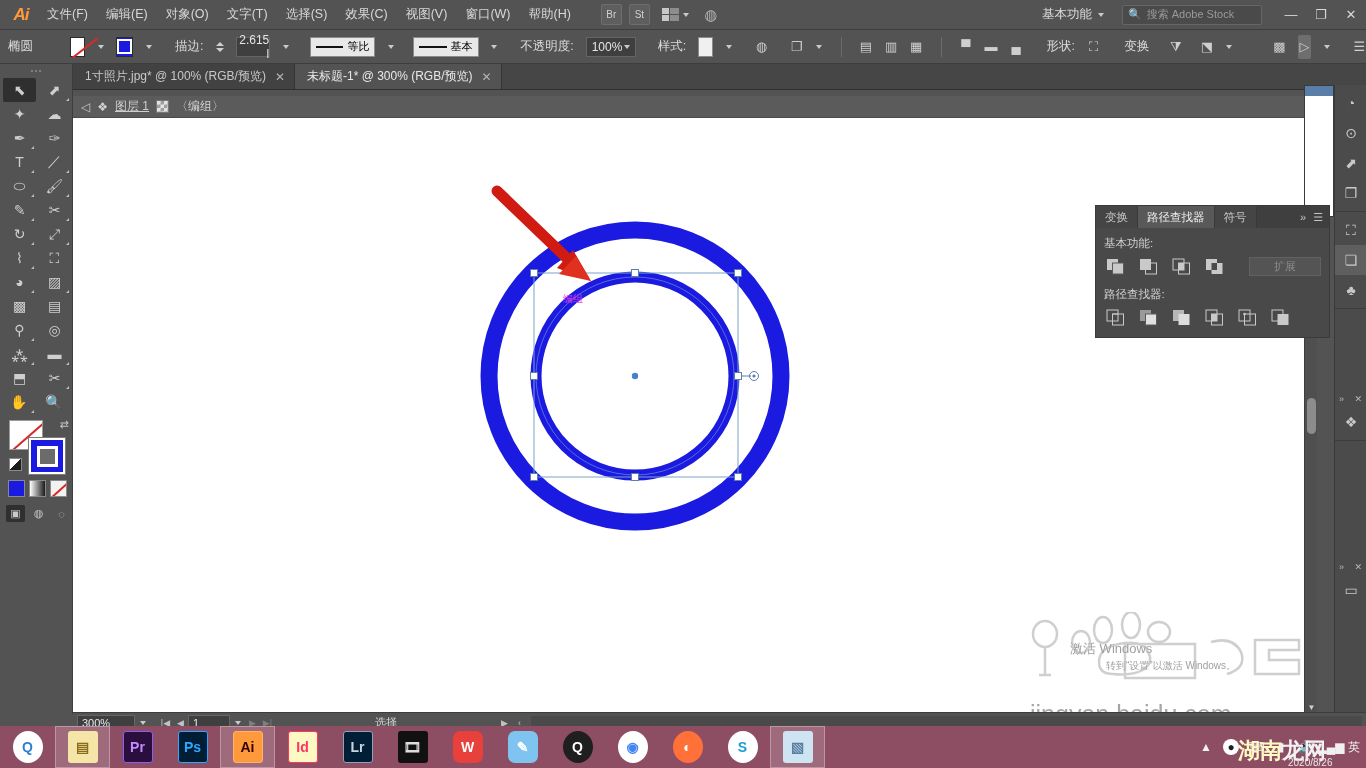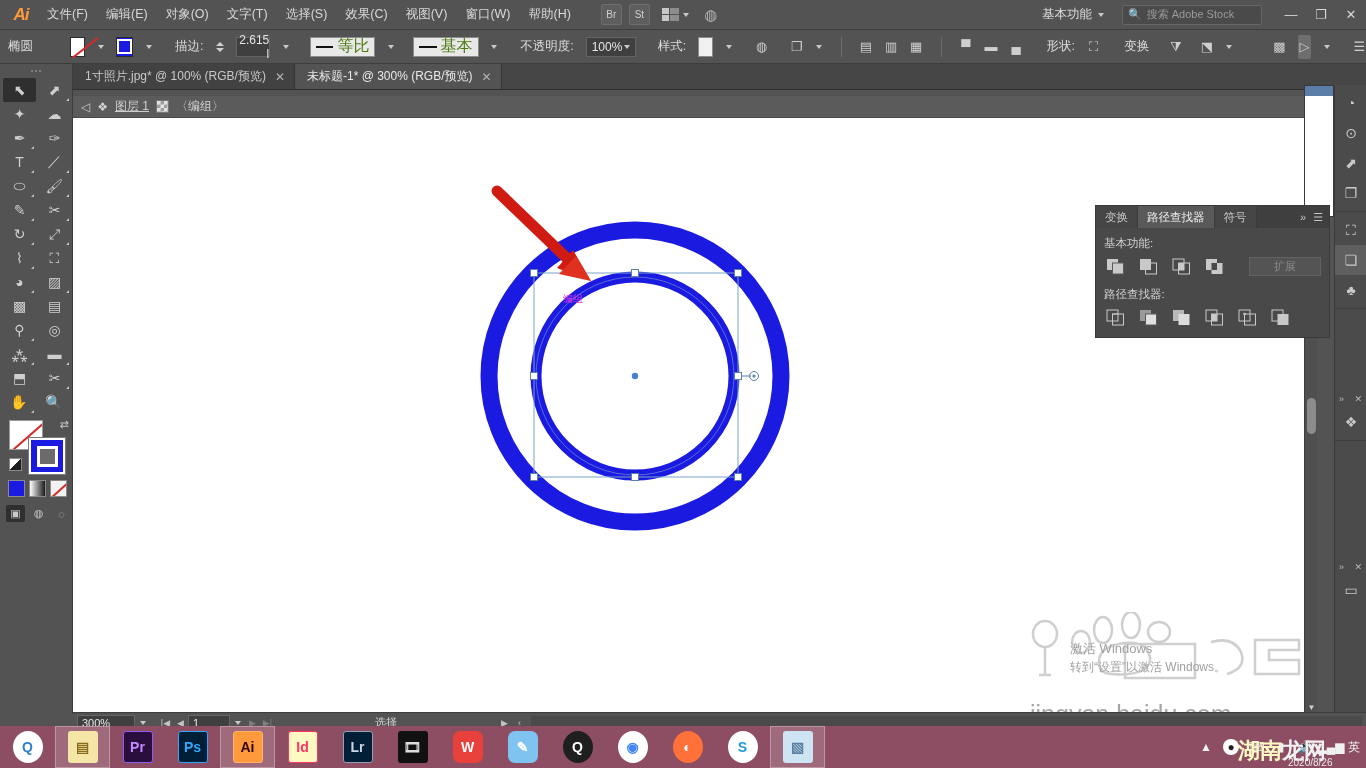--- a/index.html
+++ b/index.html
@@ -74,22 +74,22 @@
     width:11px;height:18px;display:flex;flex-direction:column;justify-content:center;gap:2px;align-items:center;
   }
   .stepper i{ width:0;height:0;border-left:4px solid transparent;border-right:4px solid transparent; }
   .stepper i.up{ border-bottom:4px solid #cfcfcf; }
   .stepper i.dn{ border-top:4px solid #cfcfcf; }
   .numfield{
     height:20px; background:#3f3f3f; border:1px solid #646464; color:#e6e6e6;
     font-size:12px; display:flex; align-items:center; padding:0 0;text-align:right;
   }
   .combo{
-    height:20px; background:#e8e8e8; border:1px solid #8a8a8a; color:#4d7c0f;
-    display:flex; align-items:center; padding:0 5px; font-size:16px; gap:4px;justify-content:flex-end;
+    height:20px; background:#e8e8e8; border:1px solid #8a8a8a; color:#000000;
+    display:flex; align-items:center; padding:0 5px; font-size:11px; gap:4px;justify-content:flex-end;
   }
   .combo .line{ flex:1; height:2px; background:#111; }
   .opacity-field{
     height:20px; background:#3f3f3f;border:1px solid #646464;color:#e6e6e6;font-size:12px;
     display:flex;align-items:center;padding:0 5px; width:82px; justify-content:space-between;
   }
   .style-swatch{ width:26px;height:20px;background:#f0f0f0;border:1px solid #8a8a8a; }
   .icon-btn{
     width:24px;height:24px;display:flex;align-items:center;justify-content:center;
     color:#cfcfcf; font-size:13px;
@@ -241,21 +241,21 @@
     background:#fff; border:1px solid #3a3a3a;
   }
   .panel-stub-top{ height:10px; background:#5a7ea8; }
 
   
   .win-activate{
     position:absolute; left:1070px; top:640px; width:250px;
     color:#9f9f9f; font-size:13px; line-height:1.45; pointer-events:none;
     text-shadow:0 0 1px rgba(255,255,255,.6);
   }
-  .win-activate .a2{ font-size:12px; }
+  .win-activate .a2{ font-size:10px;margin-left:36px; }
   .baidu-wm{
     position:absolute; left:1025px; top:612px; width:290px; height:70px;
     pointer-events:none; opacity:.42;
   }
   .baidu-txt{
     position:absolute; left:1030px; top:700px; font-size:25px; color:#9c9c9c;
     font-family:"Liberation Sans",sans-serif; letter-spacing:0px; pointer-events:none;
     opacity:.9;
   }
   .hn-wm{

